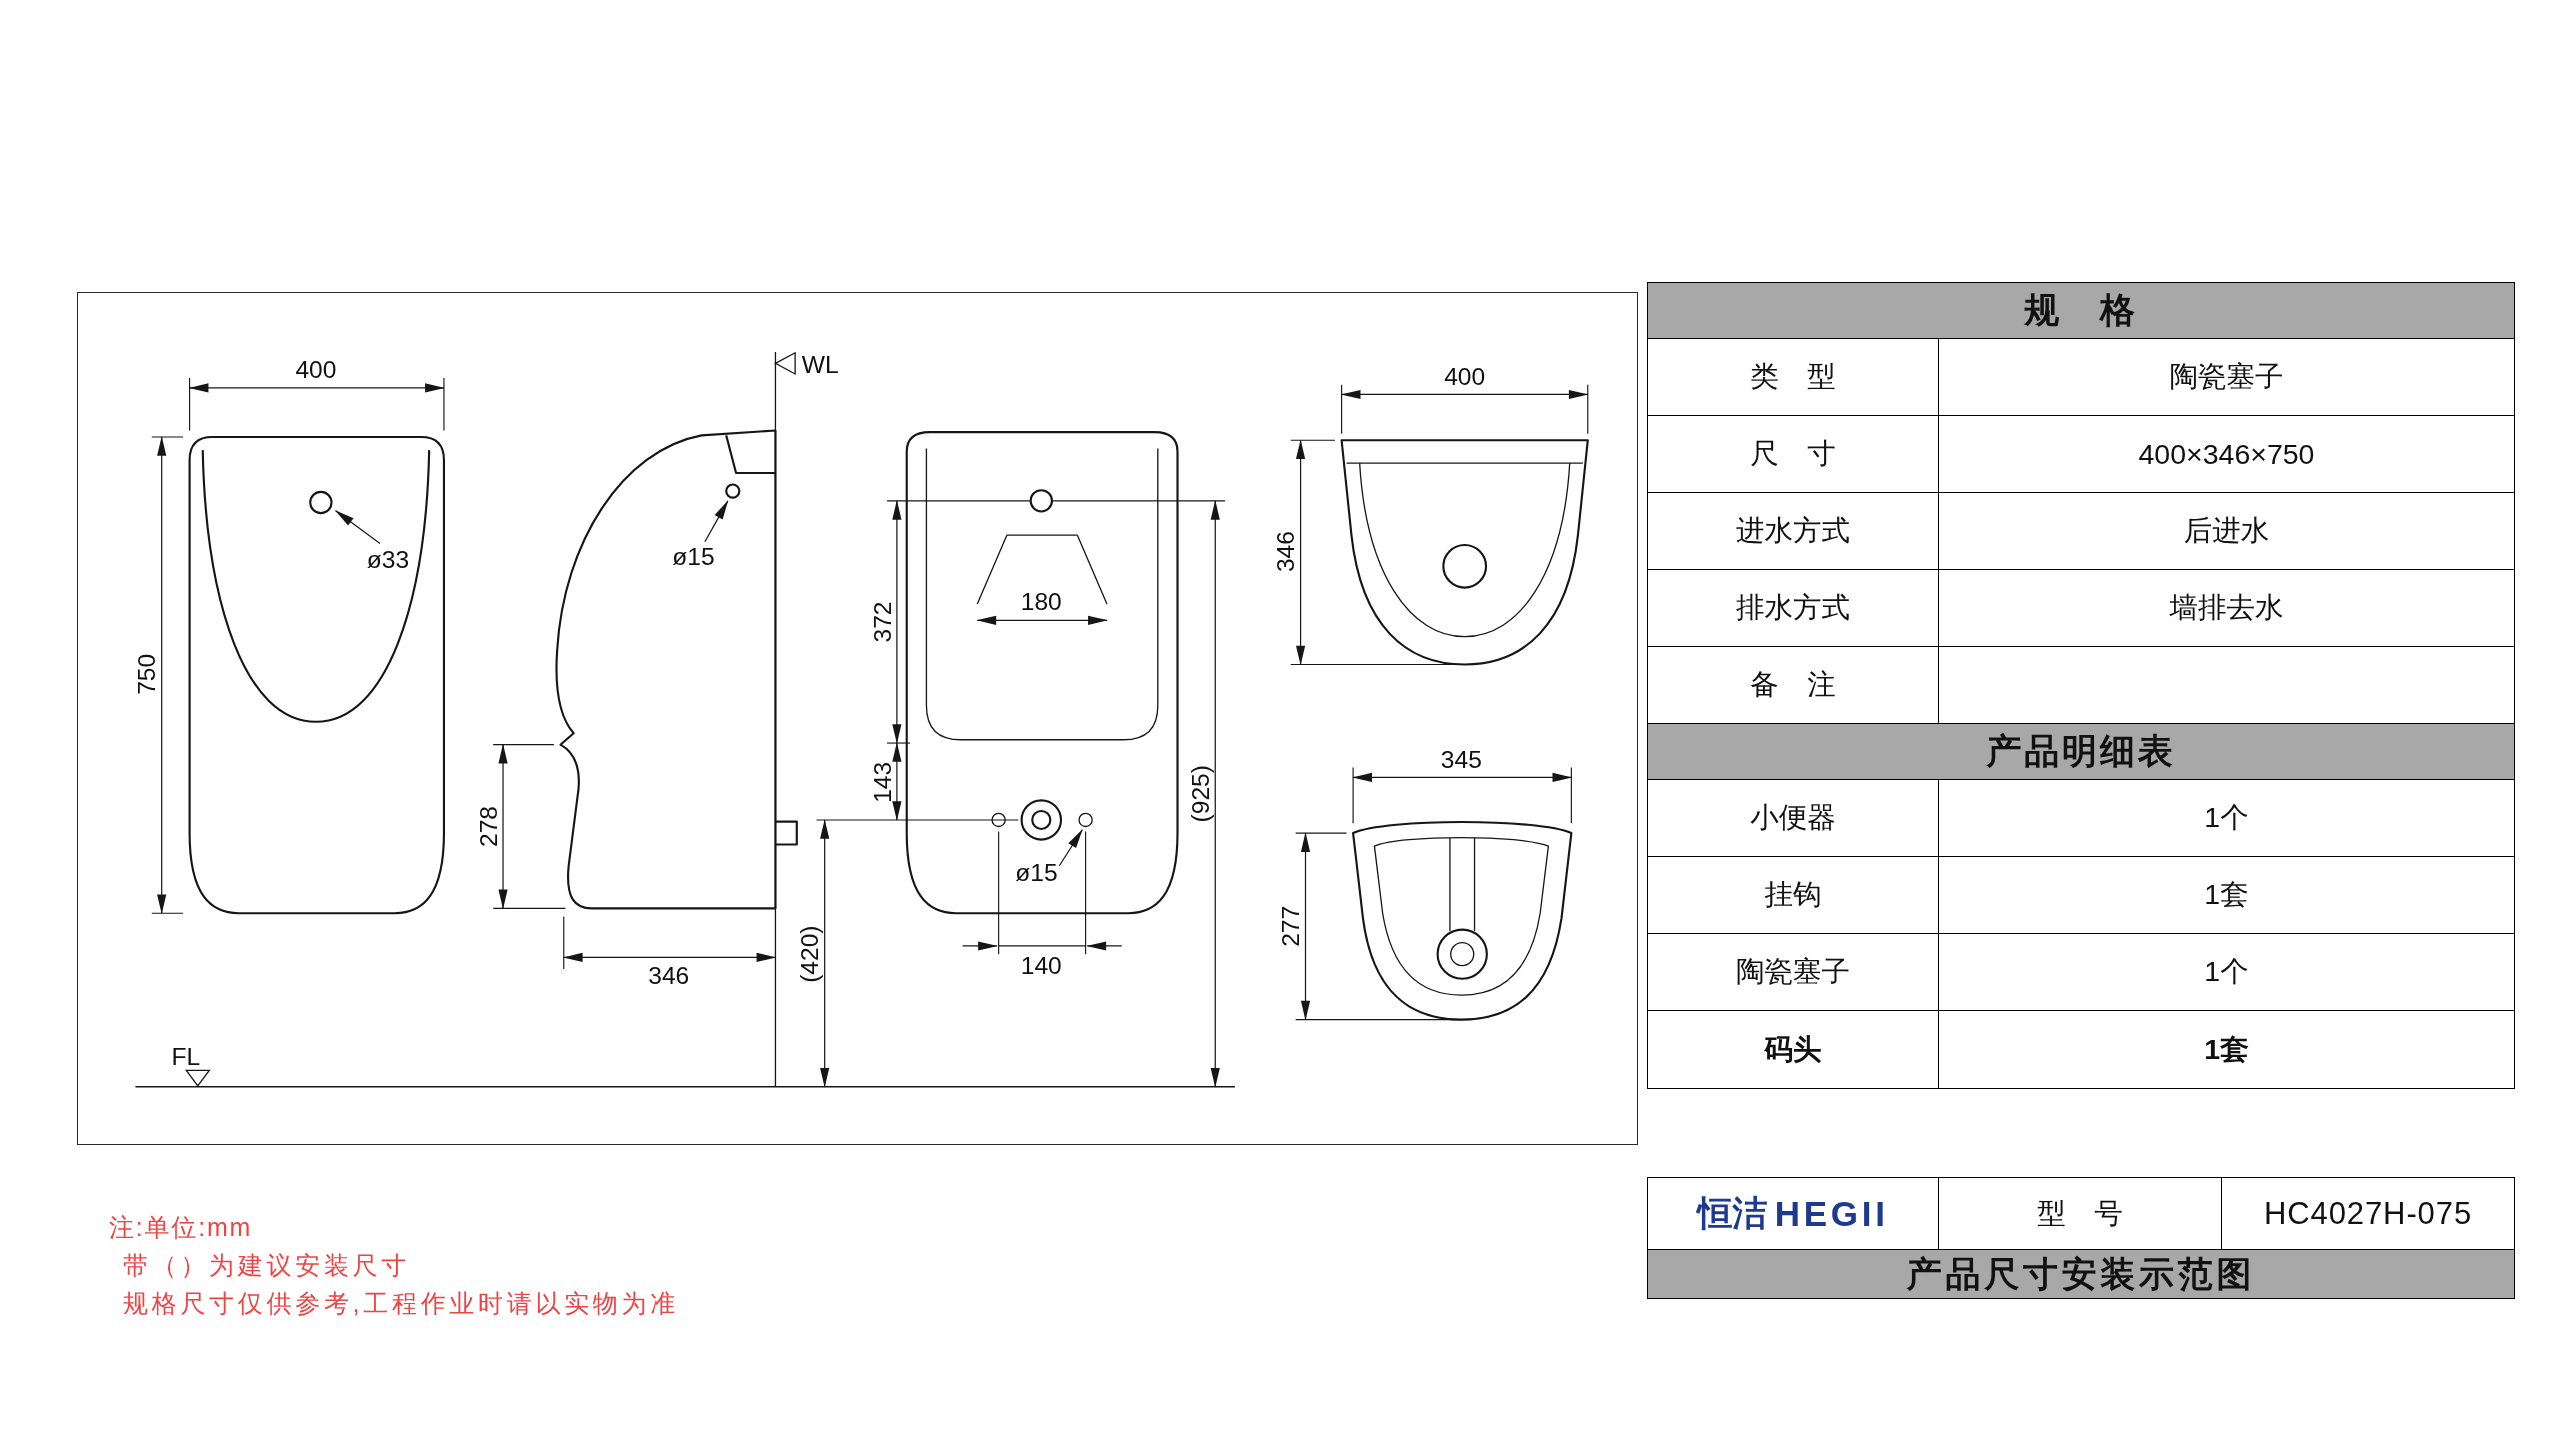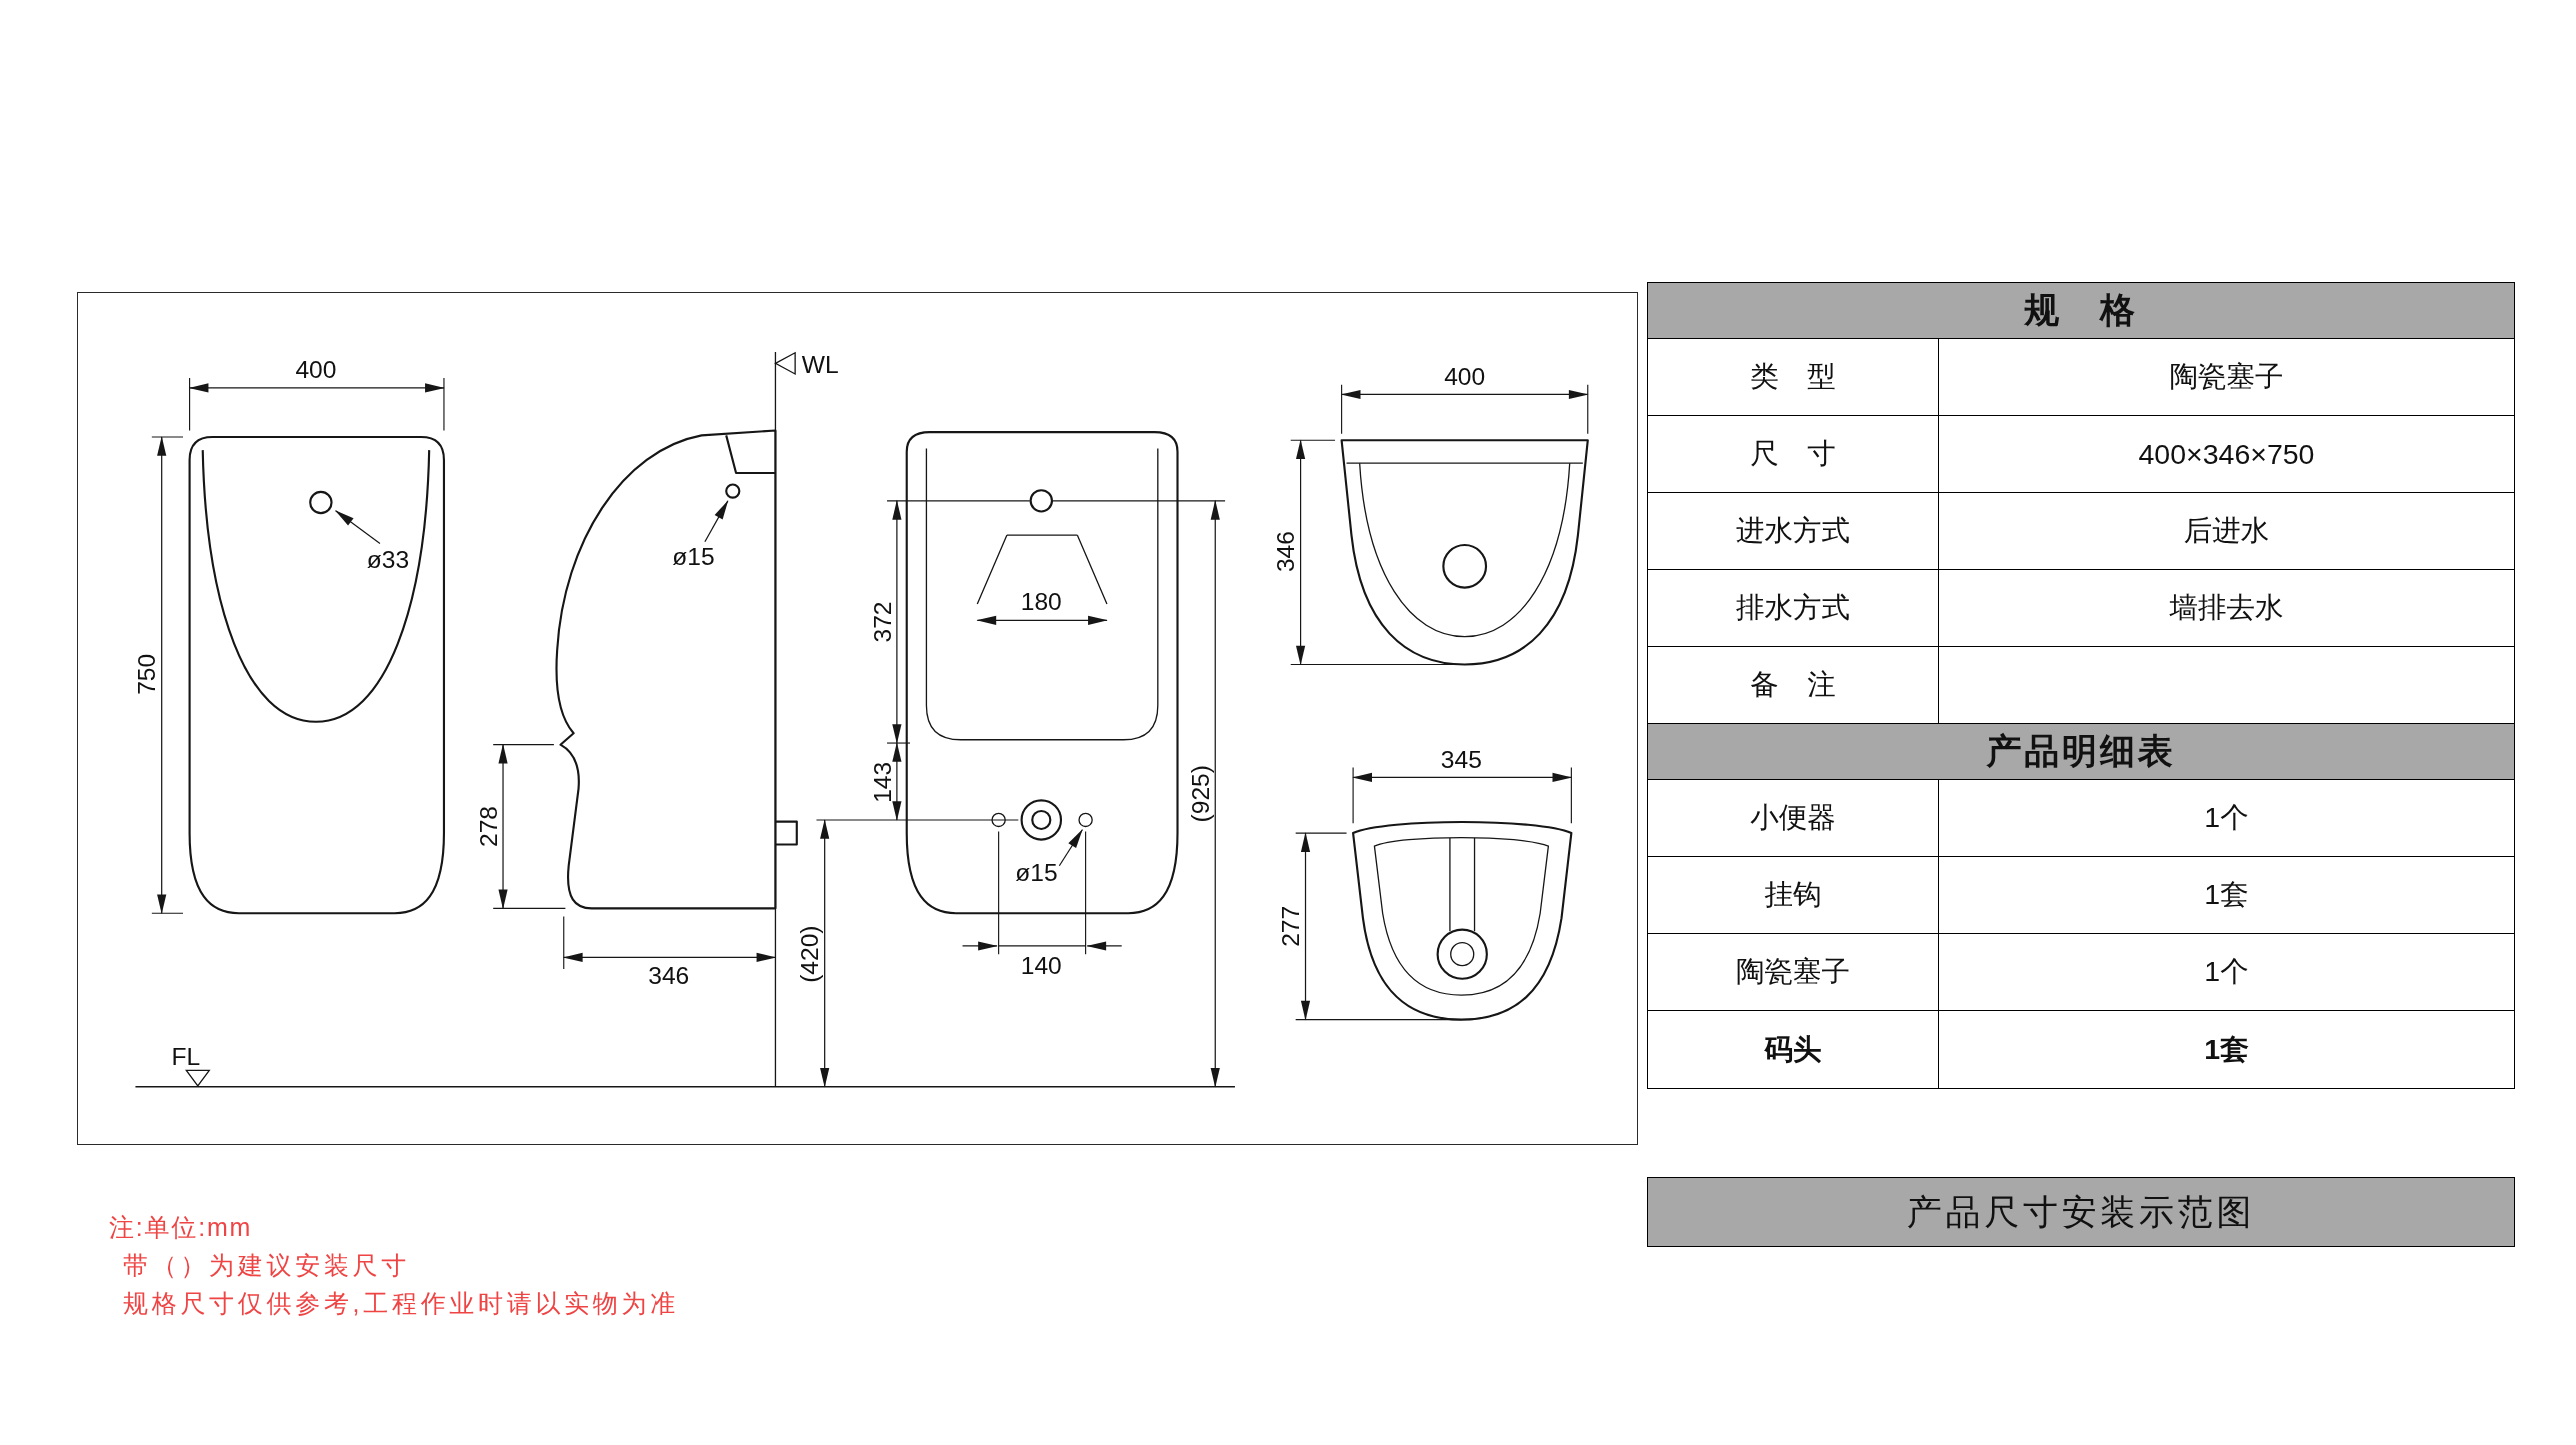--- a/index.html
+++ b/index.html
@@ -41,22 +41,22 @@
     border:1.8px solid #000; background:#fff;
   }
   .tb-row1 { display:grid; grid-template-columns:291px 283px 1fr; height:72px; border-bottom:1.8px solid #000; }
   .tb-cell { display:flex; align-items:center; justify-content:center; font-size:28.5px; }
   .tb-cell.b-r { border-right:1.8px solid #000; }
   .tb-model-value { font-size:31px; letter-spacing:0.9px; }
   .logo { display:flex; align-items:center; justify-content:center; gap:7.4px; color:#1e3a8f; }
   .logo .cn { font-size:35px; font-weight:700; }
   .logo .en { font-size:35px; font-weight:700; letter-spacing:3.7px; }
   .tb-row2 {
-    height:68px; background:#a8a8a8; display:flex; align-items:center; justify-content:center;
-    font-size:35px; font-weight:400; letter-spacing:3.7px;
+    height:48px; background:#a8a8a8; display:flex; align-items:center; justify-content:center;
+    font-size:35px; font-weight:700; letter-spacing:3.7px;
   }
 
   
   .notes { position:absolute; left:109px; top:1208px; font-size:25px; line-height:38px; color:#ef4444; }
   .notes .n1 { letter-spacing:1.8px; }
   .notes .n2, .notes .n3 { margin-left:14px; letter-spacing:3.7px; }
 </style>
 </head>
 <body>
 
@@ -232,20 +232,28 @@
       <div class="st-cell lbl">陶瓷塞子</div>
       <div class="st-cell">1个</div>
     </div>
     <div class="st-row">
       <div class="st-cell lbl">码头</div>
       <div class="st-cell">1套</div>
     </div>
   </div>
 
   <div class="title-block">
+    <div class="tb-row1">
+      <div class="tb-cell b-r logo">
+        <span class="cn">恒洁</span>
+        <span class="en">HEGII</span>
+      </div>
+      <div class="tb-cell b-r">型　号</div>
+      <div class="tb-cell tb-model-value">HC4027H-075</div>
+    </div>
     <div class="tb-row2">产品尺寸安装示范图</div>
   </div>
 
   <div class="notes">
     <div class="n1">注:单位:mm</div>
     <div class="n2">带（）为建议安装尺寸</div>
     <div class="n3">规格尺寸仅供参考,工程作业时请以实物为准</div>
   </div>
 
 </div>

